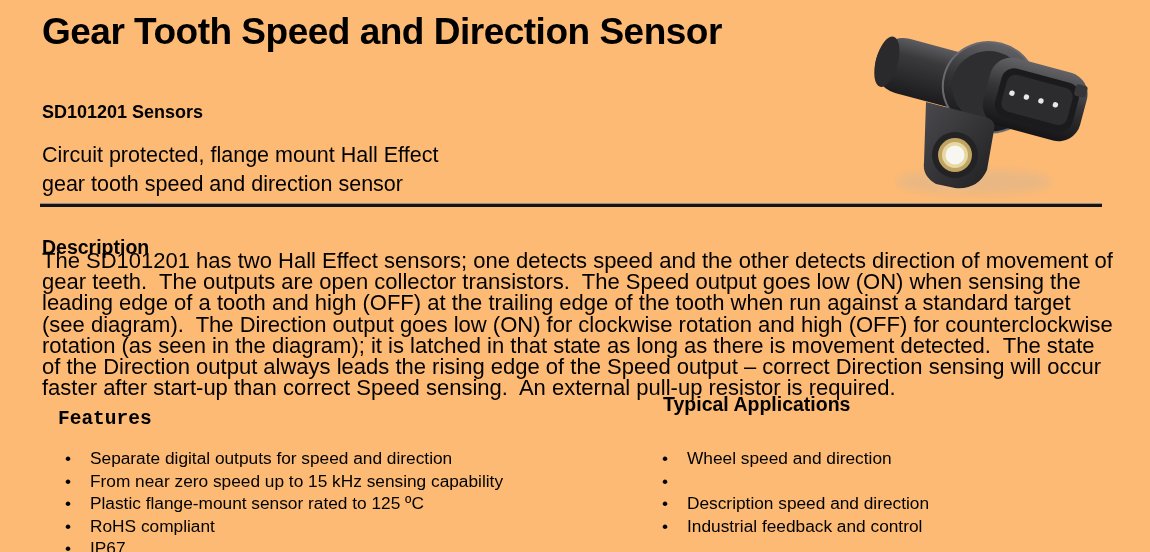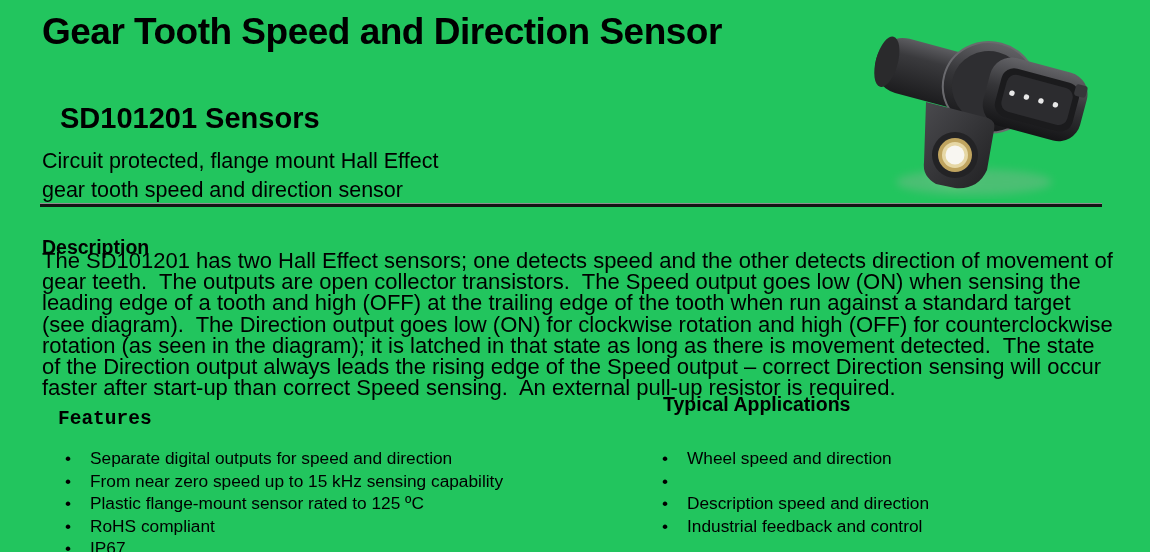--- a/index.html
+++ b/index.html
@@ -1,33 +1,33 @@
 <!DOCTYPE html>
 <html><head>
 <meta charset="utf-8">
 <style>
   * { margin:0; padding:0; box-sizing:border-box; }
   html,body { background:#ffffff; }
   body {
     width:1150px; height:552px; overflow:hidden; position:relative;
     font-family:"Liberation Sans","DejaVu Sans",sans-serif; color:#000;
   }
-  .page { position:absolute; inset:0; background:#22c55e; }
+  .page { position:absolute; inset:0; background:#fdba74; }
 
   .title {
     position:absolute; left:42px; top:11px;
     font-size:37px; font-weight:700; letter-spacing:-0.5px; white-space:nowrap;
   }
   .product-name {
     position:absolute; left:42px; top:102px;
-    font-size:29px; font-weight:700; white-space:nowrap;margin-left:18px;
+    font-size:18px; font-weight:700; white-space:nowrap;
   }
   .subtitle {
     position:absolute; left:42px; top:141px;
-    font-size:21.5px; line-height:28.5px; white-space:nowrap;margin-top:6px;
+    font-size:21.5px; line-height:28.5px; white-space:nowrap;
   }
 
   .photo {
     position:absolute; left:856px; top:18px; width:264px; height:184px;
   }
   .photo svg { width:100%; height:100%; display:block; }
 
   .rule {
     position:absolute; left:40px; top:203px; width:1062px; height:4px;
     background:#141414; border-top:1px solid #8f8f8f;

